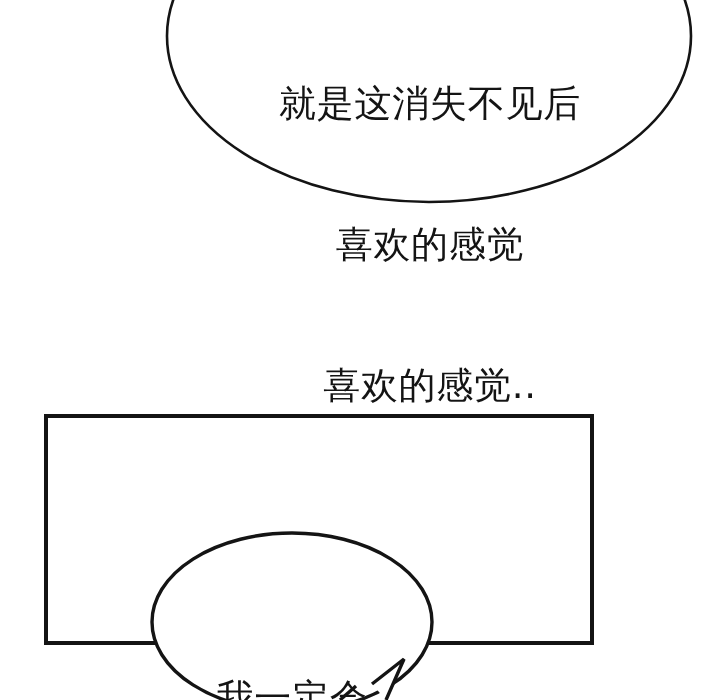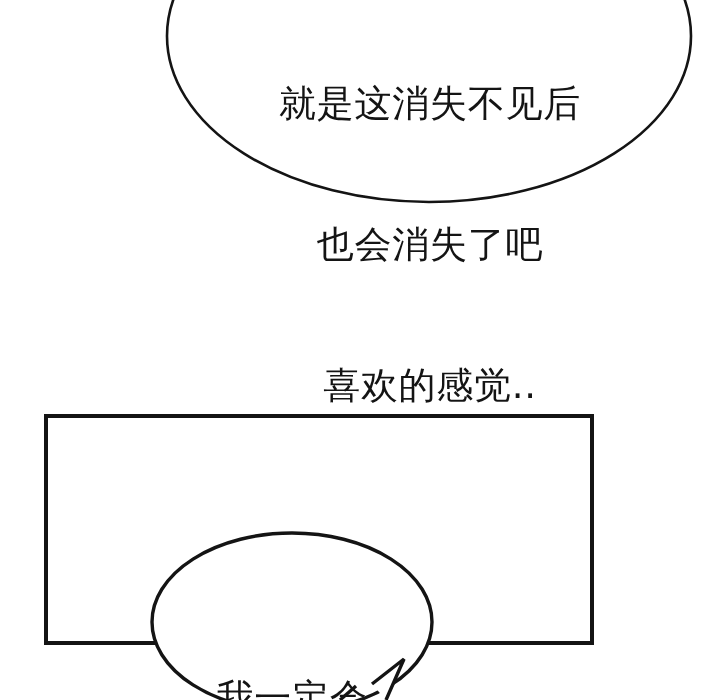--- a/index.html
+++ b/index.html
@@ -64,21 +64,21 @@
 <body>
 
 <div id="stage">
 
   <svg class="layer-svg" viewBox="0 0 720 700" aria-hidden="true">
     <ellipse cx="429" cy="36" rx="262" ry="166" fill="#ffffff" stroke="#141414" stroke-width="2.6"></ellipse>
   </svg>
 
   <div class="balloon-text" id="upper-text">
     <span class="txt-line line-clipped">就是这消失不见后</span>
-    <span class="txt-line">也会消失了吧</span>
+    <span class="txt-line">喜欢的感觉</span>
     <span class="txt-line">喜欢的感觉..</span>
   </div>
 
   <svg class="layer-svg" viewBox="0 0 720 700" aria-hidden="true">
     <rect x="46" y="416" width="546" height="227" fill="#ffffff" stroke="#141414" stroke-width="4"></rect>
   </svg>
 
   <svg class="layer-svg" viewBox="0 0 720 700" aria-hidden="true">
     <g>
       <path d="M 377 664 L 404 661 L 409 700 L 356 700 Z" fill="#ffffff" stroke="none"></path>

